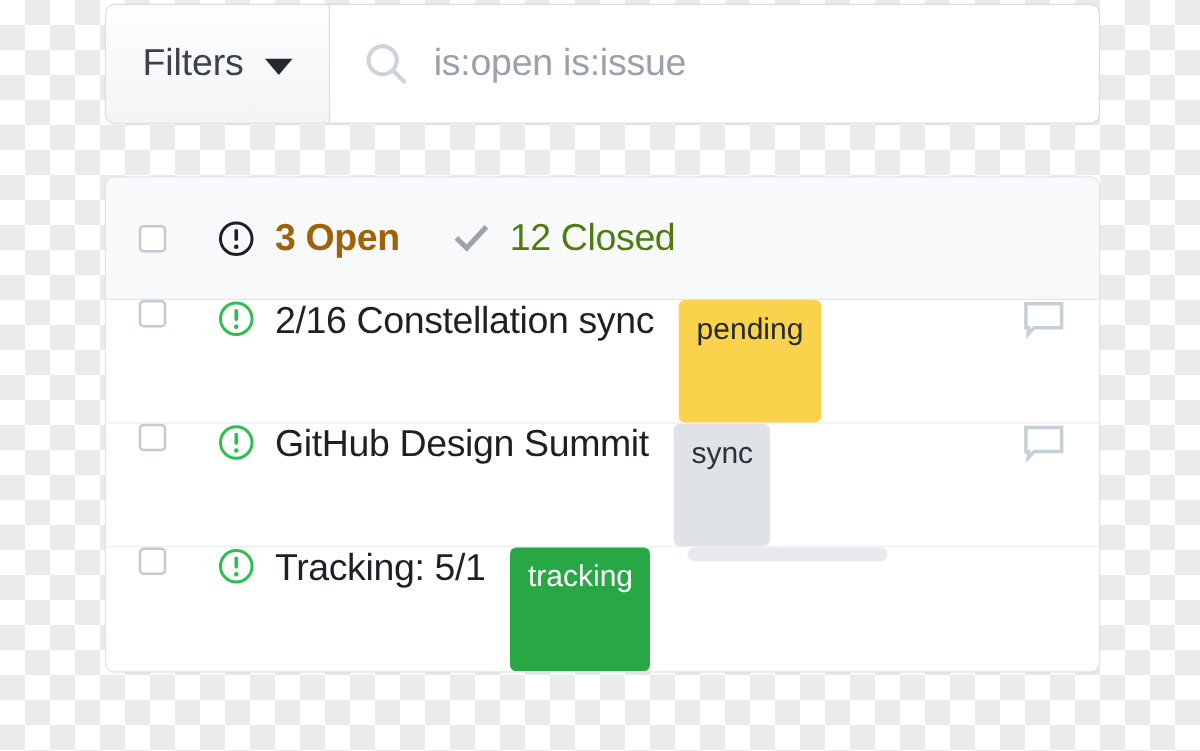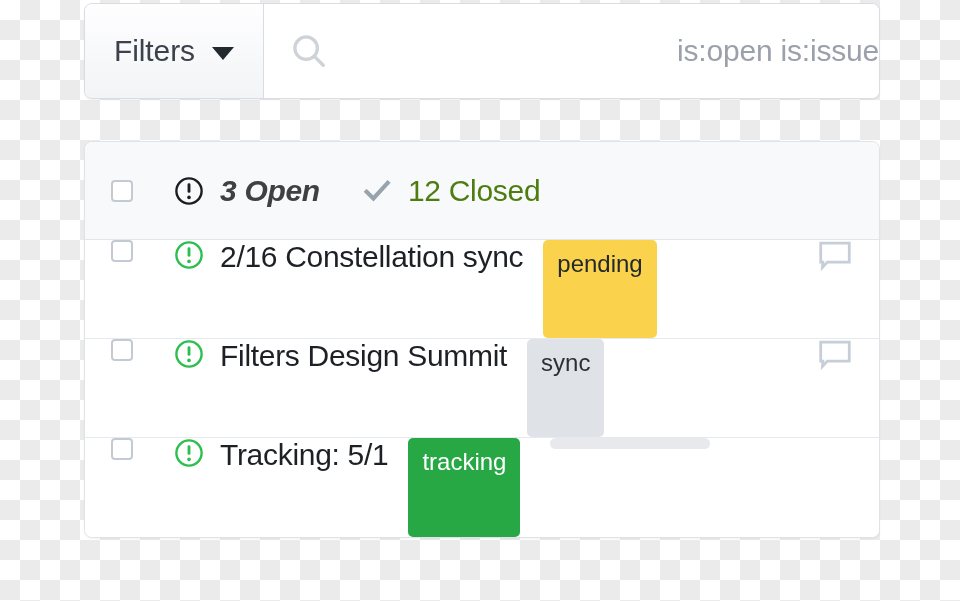--- a/index.html
+++ b/index.html
@@ -68,21 +68,20 @@
     margin-top: 5px;
   }
   .search-area {
     flex: 1 1 auto;
     display: flex;
     align-items: center;
     gap: 19px;
     padding-left: 26px;
     background: #ffffff;
     cursor: text;
-    justify-content: space-between;
   }
   .search-icon {
     flex: 0 0 auto;
     width: 38px;
     height: 38px;
     display: block;
   }
   .search-value {
     font-size: 30px;
     color: #9aa1ab;
@@ -143,25 +142,24 @@
     flex: 0 0 auto;
     width: 30px;
     height: 30px;
     margin-left: 41px;
     display: block;
   }
 
   .hdr-open-text {
     font-size: 30px;
     font-weight: bold;
-    color: #404040;
+    color: #a16207;
     margin-left: 16px;
     letter-spacing: -0.3px;
     white-space: nowrap;
-    font-style: italic;
   }
   .check-icon {
     flex: 0 0 auto;
     width: 32px;
     height: 32px;
     margin-left: 41px;
     display: block;
   }
   .hdr-closed-text {
     font-size: 30px;
@@ -266,21 +264,21 @@
       </svg>
     </div>
 
     <div class="row">
       <span class="checkbox"></span>
       <svg class="issue-icon" viewBox="0 0 24 24">
         <circle cx="12" cy="12" r="10.1" fill="none" stroke="#2cbe4e" stroke-width="1.9"></circle>
         <rect x="10.85" y="5.8" width="2.3" height="7.6" rx="1.1" fill="#2cbe4e"></rect>
         <circle cx="12" cy="17.1" r="1.45" fill="#2cbe4e"></circle>
       </svg>
-      <span class="issue-title">Filters Design Summit</span>
+      <span class="issue-title">GitHub Design Summit</span>
       <span class="label site">sync</span>
       <span class="spacer"></span>
       <svg class="comment-icon" viewBox="0 0 26 24">
         <path d="M2.3 2.3 H23.7 V16.6 H7.3 L3.6 20.6 L3.9 16.6 H2.3 Z" fill="none" stroke="#c6ced8" stroke-width="2.1" stroke-linejoin="miter"></path>
       </svg>
     </div>
 
     <div class="row">
       <span class="checkbox"></span>
       <svg class="issue-icon" viewBox="0 0 24 24">

